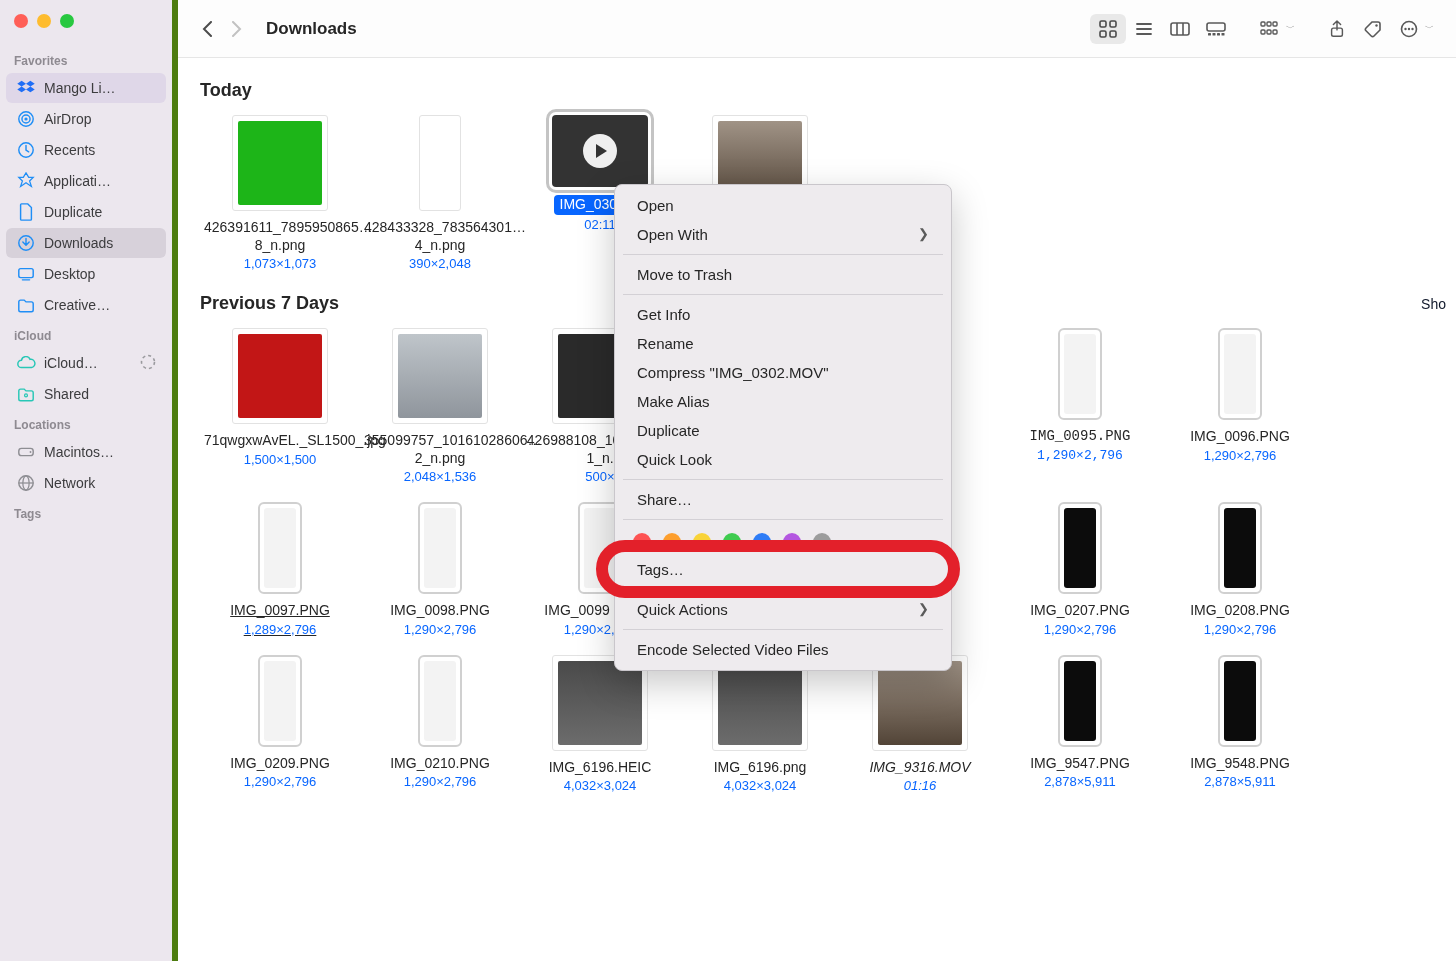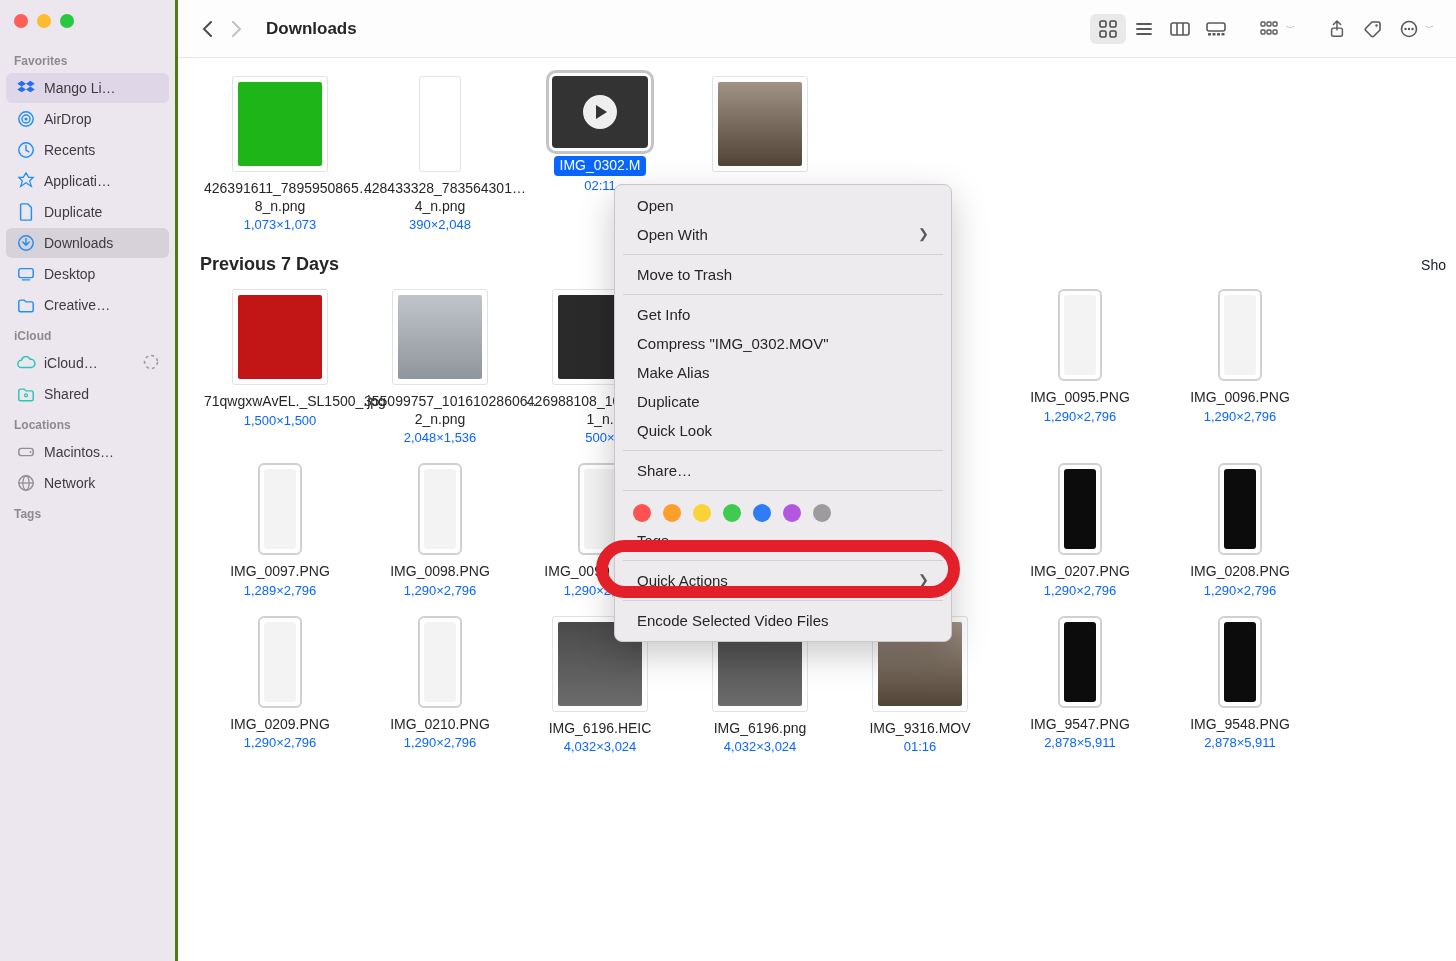--- a/index.html
+++ b/index.html
@@ -13,21 +13,21 @@
   position: relative;
   color: #262626;
 }
 
 .sidebar {
   position: absolute;
   left: 0; top: 0;
   width: 178px; height: 961px;
   background: #ece7ee;
   padding-top: 10px;
-  border-right: 3px solid #4d7c0f;
+  border-right: 6px solid #4d7c0f;
 }
 .traffic {
   display: flex; gap: 9px; padding: 4px 14px 18px 14px;
 }
 .traffic span { width: 14px; height: 14px; border-radius: 50%; }
 .sb-section {
   font-size: 12px; color: #8e8a91; font-weight: 600;
   padding: 8px 14px 4px 14px;
 }
 .sb-item {
@@ -350,20 +350,21 @@
           <circle cx="5.5" cy="9" r="1.2" fill="#595959"></circle>
           <circle cx="9" cy="9" r="1.2" fill="#595959"></circle>
           <circle cx="12.5" cy="9" r="1.2" fill="#595959"></circle>
         </svg>
     </div>
     <span class="chev-small">﹀</span>
   </div>
 </div>
 
 <div class="content">
+  <div class="section-header">Today</div>
   <div class="grid" id="grid-today">
       <div class="file">
         <div class="thumb">
           <div class="thumb-inner green"></div>
         </div>
         <div class="fname">426391611_7895950865…8_n.png</div>
         <div class="fmeta">1,073×1,073</div>
       </div>
       <div class="file">
         <div class="thumb tall"></div>
@@ -410,37 +411,37 @@
         </div>
         <div class="fname">426988108_1022367…1_n.</div>
         <div class="fmeta">500×</div>
       </div>
       <div class="file" style="width: 320px;">
         <div class="thumb">
           <div class="thumb-inner "></div>
         </div>
         <div class="fname">G</div>
       </div>
-      <div class="file" style="width: 160px;">
+      <div class="file" style="width: 160px; font-family: Liberation Mono, monospace;">
         <div class="thumb phone">
           <div class="phone-screen"></div>
         </div>
         <div class="fname">IMG_0095.PNG</div>
         <div class="fmeta">1,290×2,796</div>
       </div>
       <div class="file" style="width: 160px;">
         <div class="thumb phone">
           <div class="phone-screen"></div>
         </div>
         <div class="fname">IMG_0096.PNG</div>
         <div class="fmeta">1,290×2,796</div>
       </div>
     </div>
   <div class="grid" id="grid-prev2">
-      <div class="file" style="width: 160px;">
+      <div class="file" style="width: 160px; text-decoration: underline;">
         <div class="thumb phone">
           <div class="phone-screen"></div>
         </div>
         <div class="fname">IMG_0097.PNG</div>
         <div class="fmeta">1,289×2,796</div>
       </div>
       <div class="file" style="width: 160px;">
         <div class="thumb phone">
           <div class="phone-screen"></div>
         </div>
@@ -497,21 +498,21 @@
         <div class="fname">IMG_6196.HEIC</div>
         <div class="fmeta">4,032×3,024</div>
       </div>
       <div class="file" style="width: 160px;">
         <div class="thumb">
           <div class="thumb-inner photo2"></div>
         </div>
         <div class="fname">IMG_6196.png</div>
         <div class="fmeta">4,032×3,024</div>
       </div>
-      <div class="file" style="width: 160px;">
+      <div class="file" style="width: 160px; font-style: italic;">
         <div class="thumb">
           <div class="thumb-inner dog"></div>
         </div>
         <div class="fname">IMG_9316.MOV</div>
         <div class="fmeta">01:16</div>
       </div>
       <div class="file" style="width: 160px;">
         <div class="thumb phone">
           <div class="phone-screen dark"></div>
         </div>
@@ -536,20 +537,23 @@
       <span>Open With</span>
       <span class="menu-chev">❯</span>
     </div>
     <div class="menu-sep"></div>
     <div class="menu-item">
       <span>Move to Trash</span>
     </div>
     <div class="menu-sep"></div>
     <div class="menu-item">
       <span>Get Info</span>
+    </div>
+    <div class="menu-item">
+      <span>Rename</span>
     </div>
     <div class="menu-item">
       <span>Compress "IMG_0302.MOV"</span>
     </div>
     <div class="menu-item">
       <span>Make Alias</span>
     </div>
     <div class="menu-item">
       <span>Duplicate</span>
     </div>

